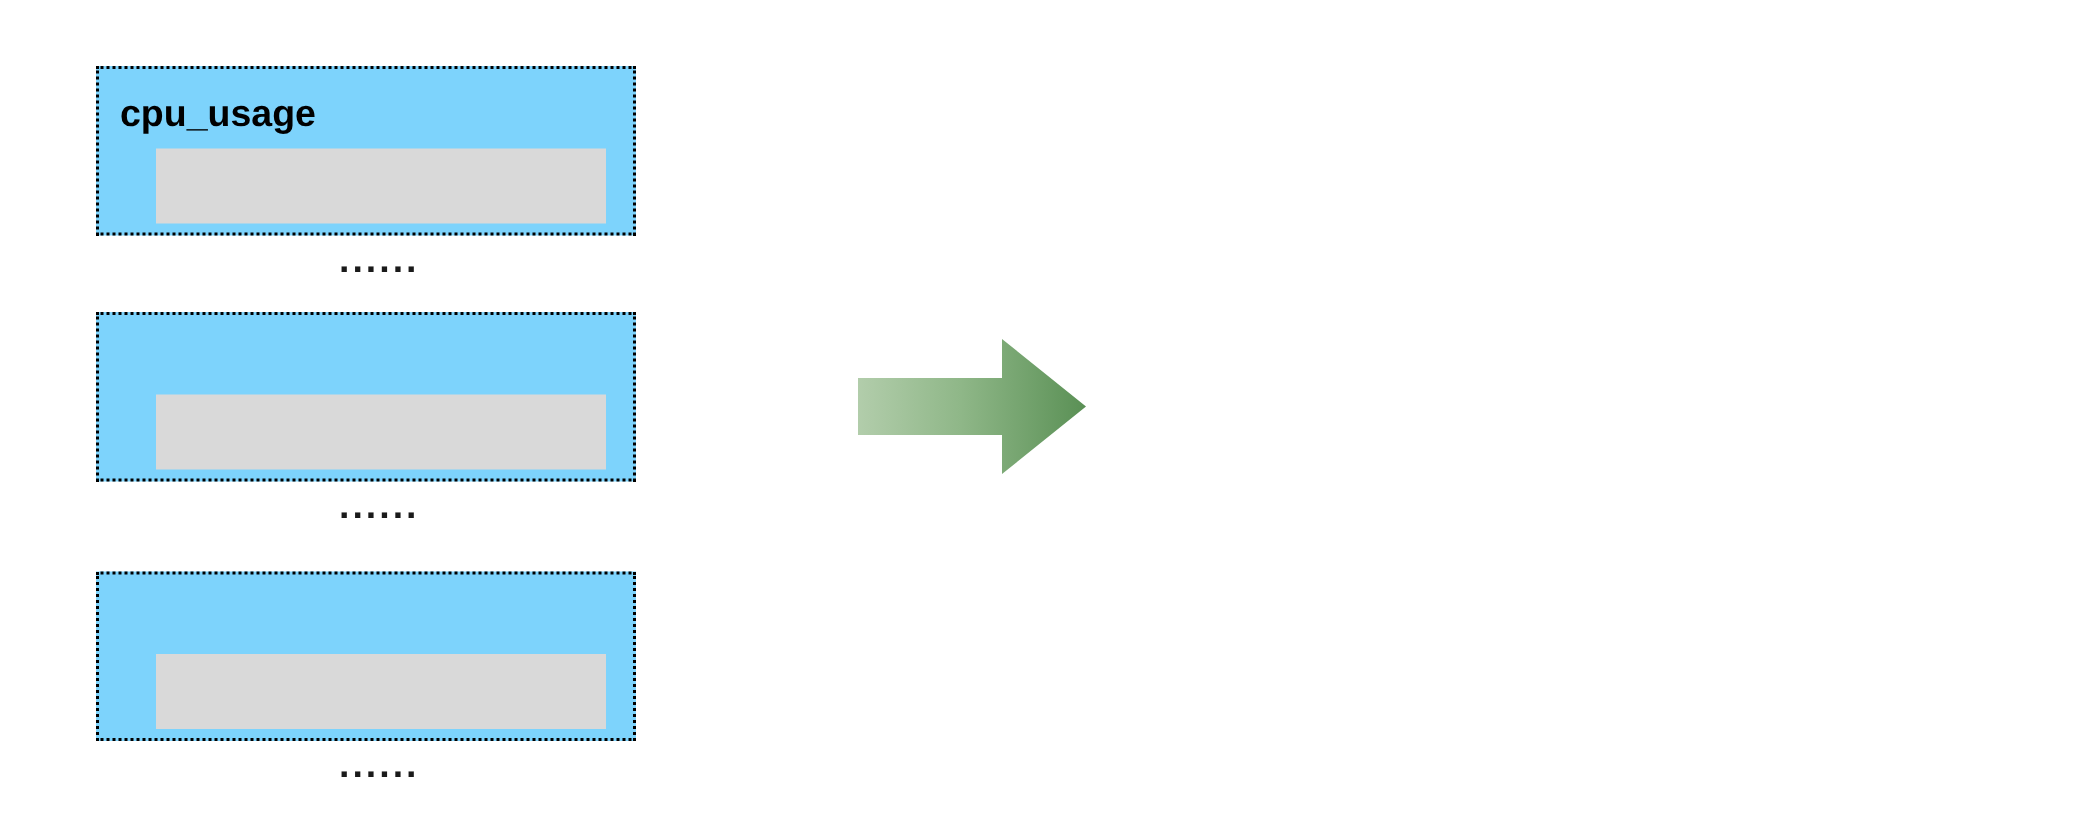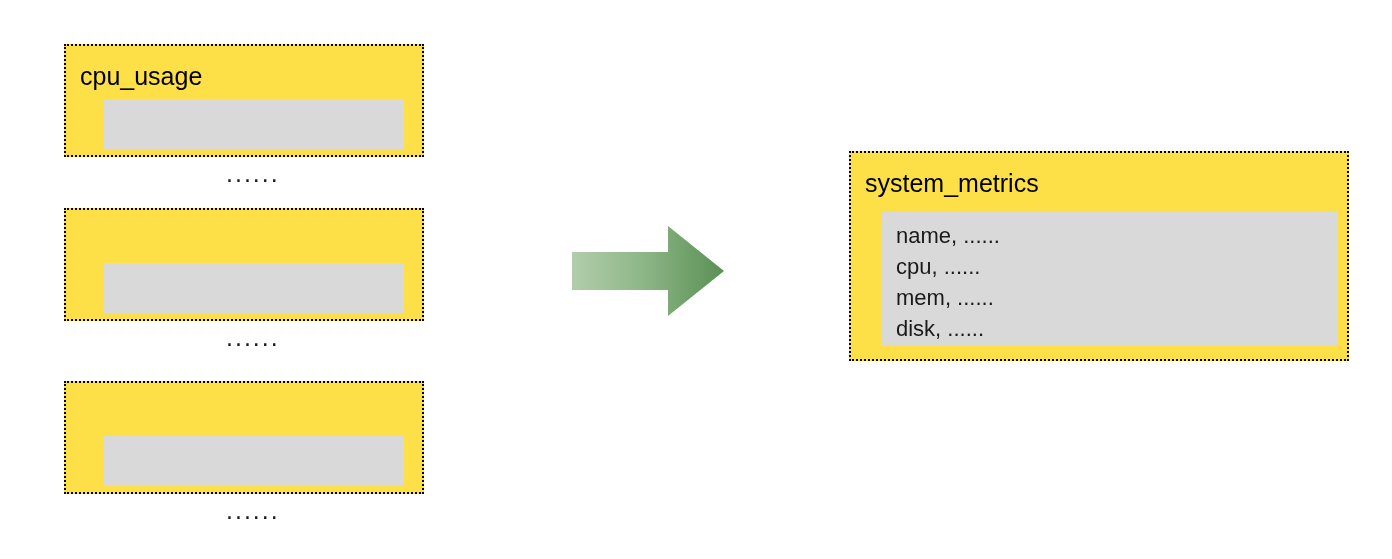--- a/index.html
+++ b/index.html
@@ -19,21 +19,22 @@
   #canvas {
     position: absolute;
     inset: 0;
   }
 
   
   .dotted-box {
     position: absolute;
     box-sizing: border-box;
     border: 2px dotted #000000;
-    background: #fde047;
+    background: #7dd3fc;
+    font-weight: bold;
   }
 
   .box-title {
     position: absolute;
     font-size: 25px;
     line-height: 28px;
     color: #000000;
     white-space: nowrap;
   }
 
@@ -125,23 +126,14 @@
     <defs>
       <linearGradient id="arrowGrad" x1="0" y1="0" x2="1" y2="0">
         <stop offset="0%" stop-color="#b2cdab"></stop>
         <stop offset="45%" stop-color="#8fb788"></stop>
         <stop offset="100%" stop-color="#5a9055"></stop>
       </linearGradient>
     </defs>
     <polygon points="0,26 96,26 96,0 152,45 96,90 96,64 0,64" fill="url(#arrowGrad)"></polygon>
   </svg>
 
-  <div class="dotted-box" id="target-box">
-    <div class="box-title">system_metrics</div>
-    <div class="gray-panel">
-      <div class="target-line">name, ......</div>
-      <div class="target-line">cpu, ......</div>
-      <div class="target-line">mem, ......</div>
-      <div class="target-line">disk, ......</div>
-    </div>
-  </div>
 
 </div>
 
 </body></html>

